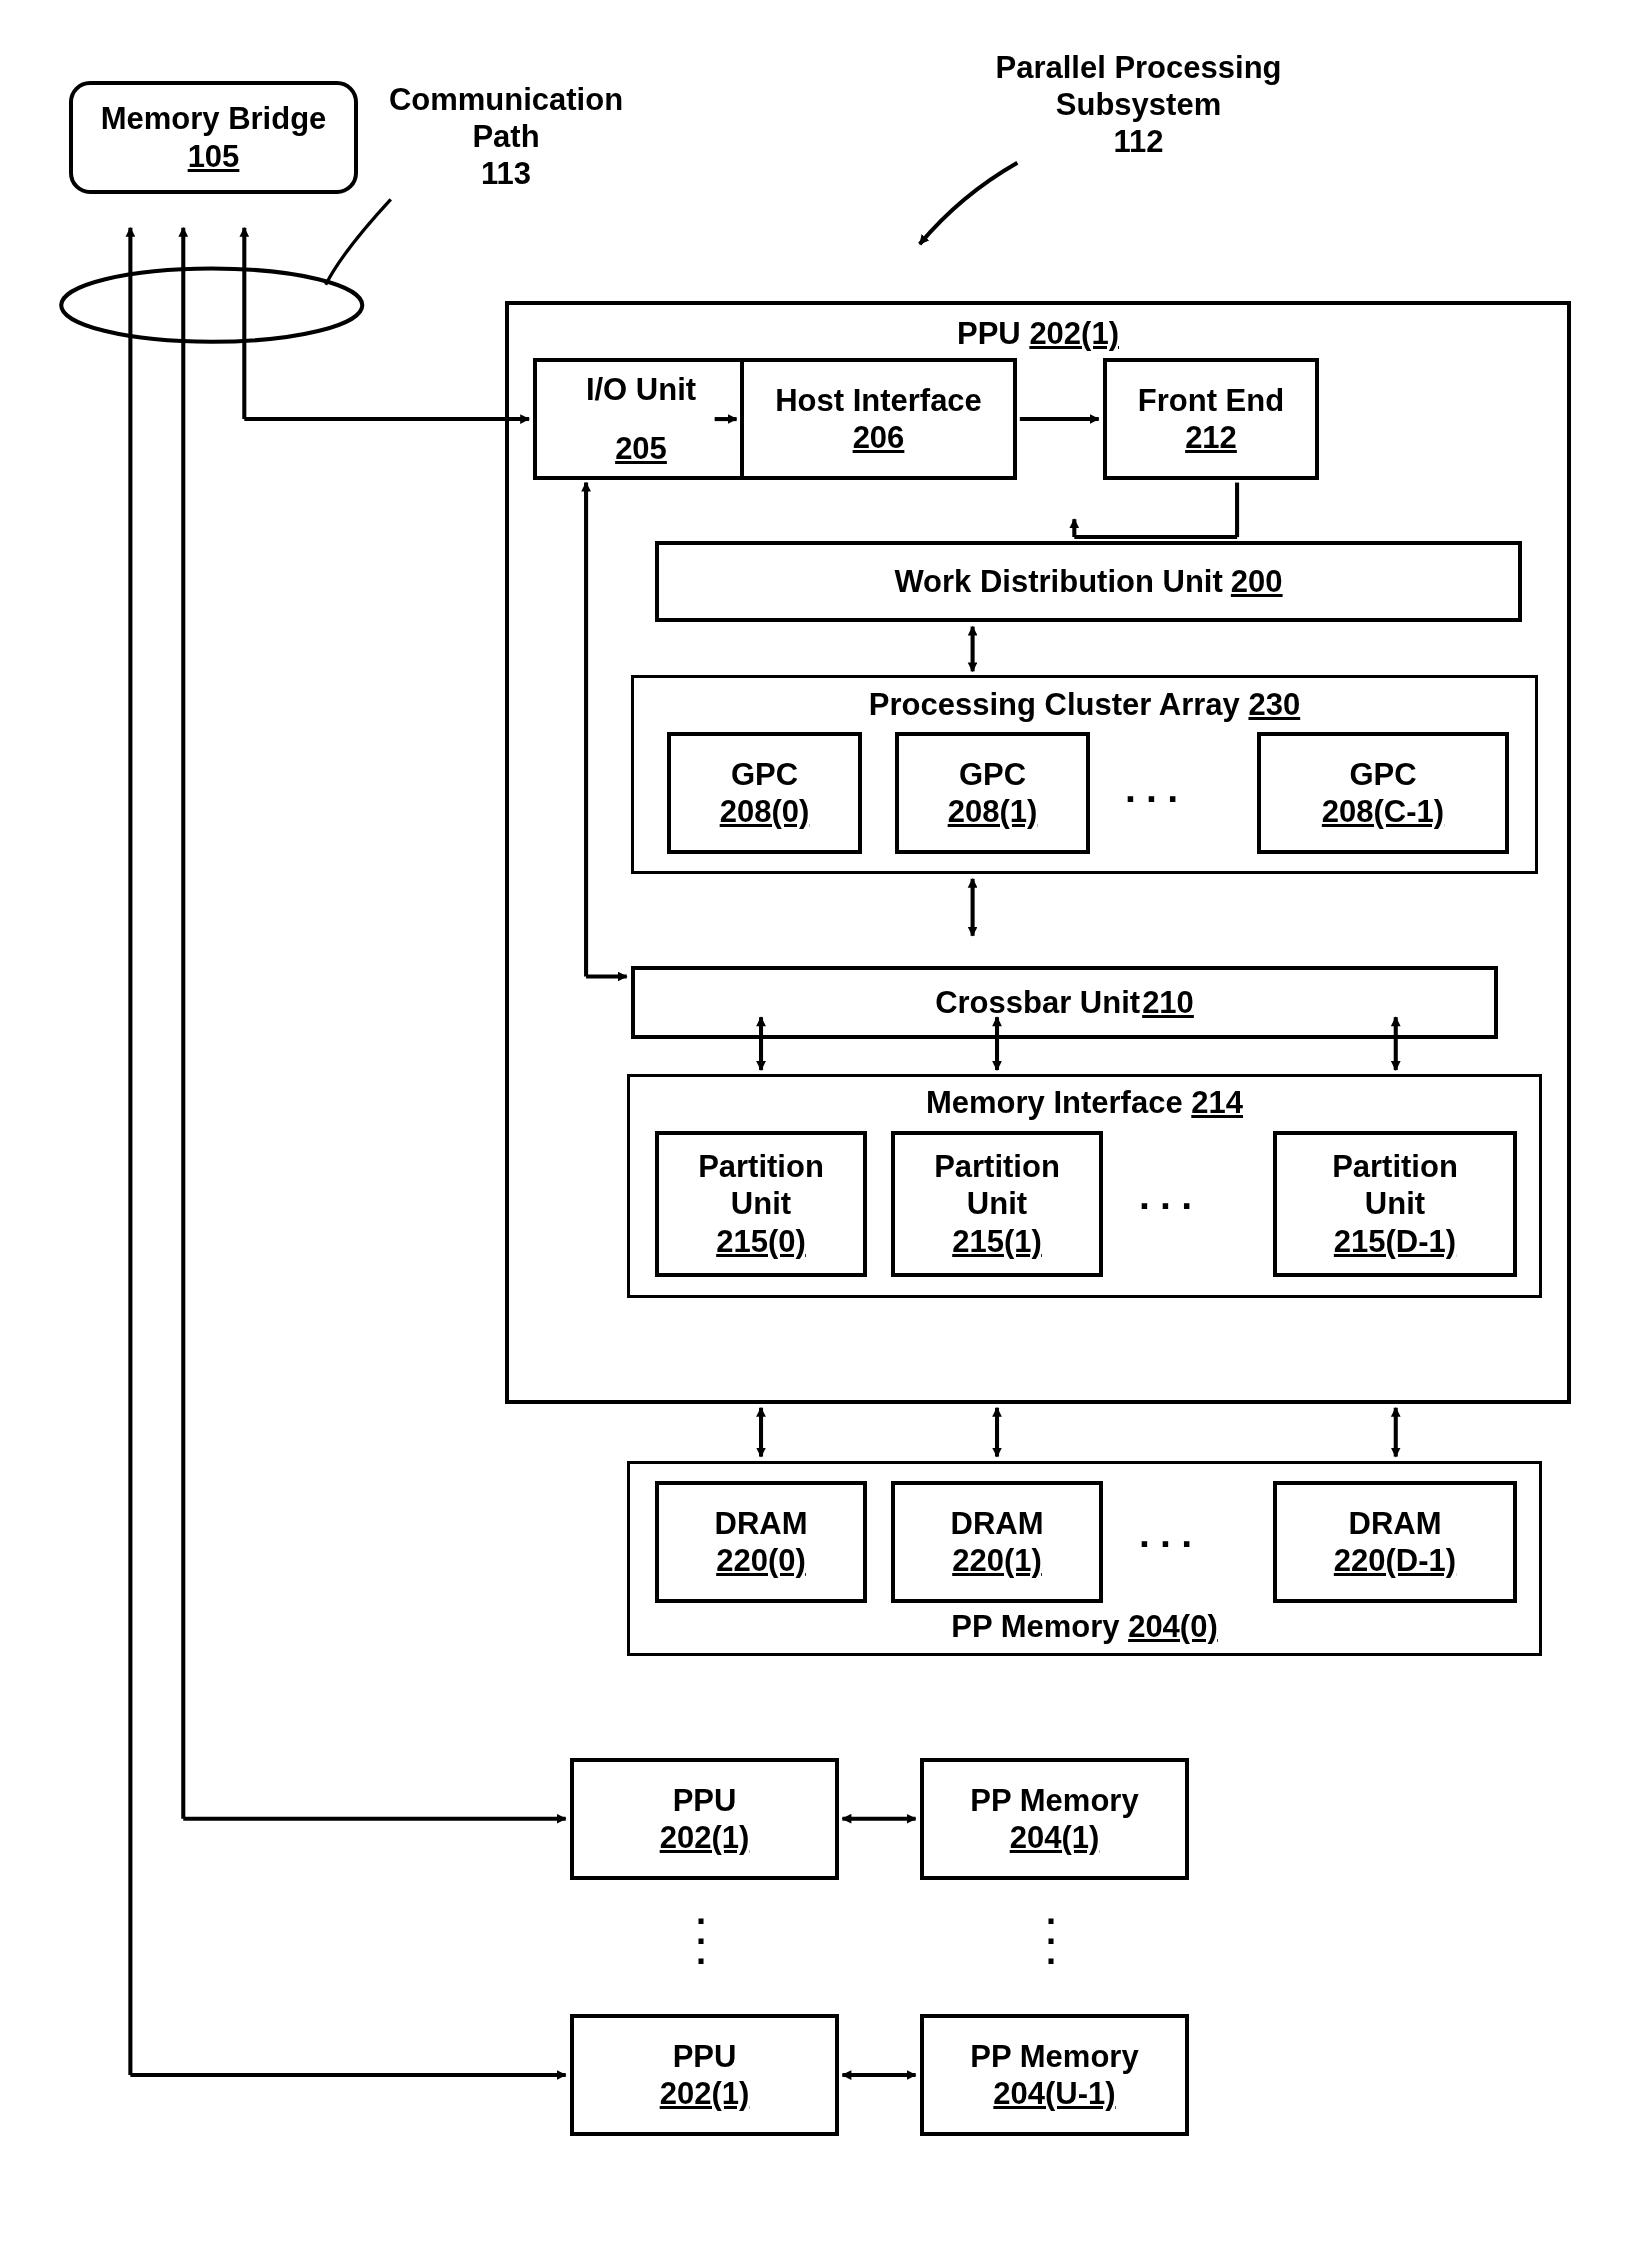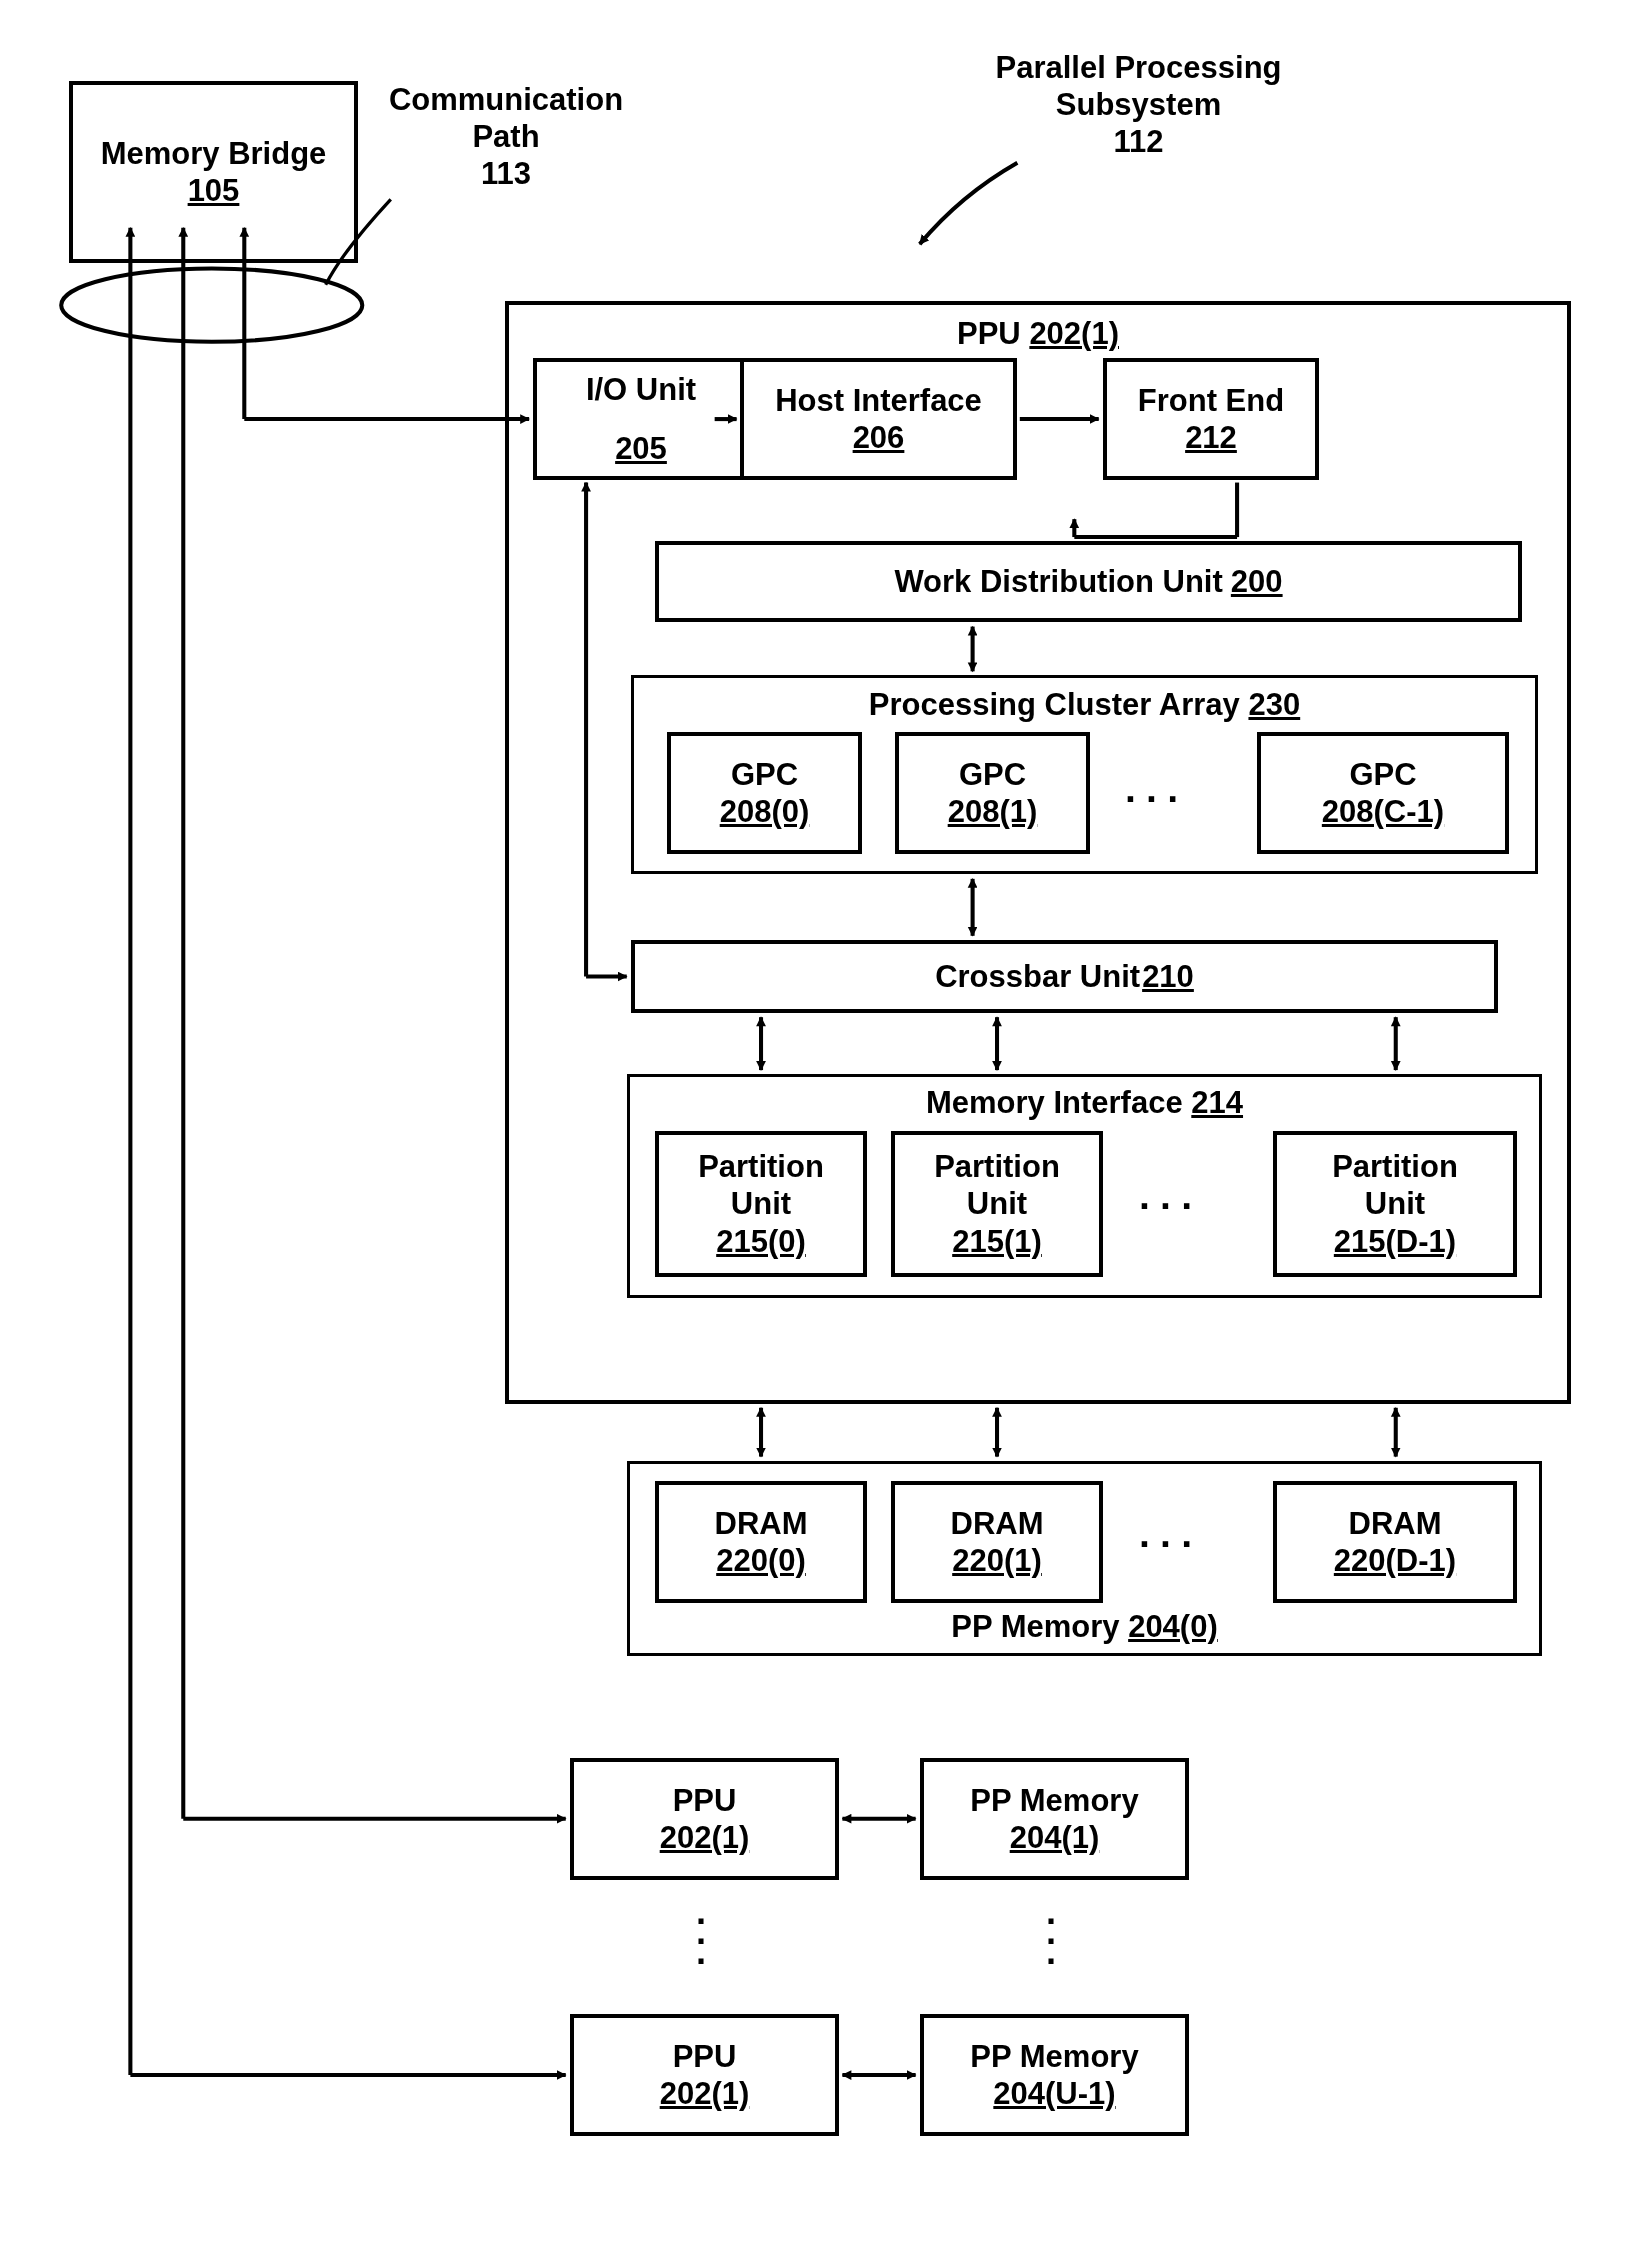--- a/index.html
+++ b/index.html
@@ -53,21 +53,21 @@
     position: absolute;
     font-weight: bold;
     font-size: 36px;
     line-height: 0.55;
     text-align: center;
   }
 </style>
 </head>
 <body>
 
-<div class="box" style="left:69px; top:81px; width:289px; height:182px;">
+<div class="box" style="left:69px; top:81px; width:289px; height:113px;border-radius:21px;">
   <span>Memory Bridge</span>
   <span class="u">105</span>
 </div>
 
 <div class="label" style="left:380px; top:81px; width:252px;">
   <span>Communication</span><br>
   <span>Path</span><br>
   <span>113</span>
 </div>
 
@@ -117,21 +117,21 @@
 <div class="box" style="left:895px; top:732px; width:195px; height:122px;">
   <span>GPC</span>
   <span class="u">208(1)</span>
 </div>
 <div class="dots" style="left:1125px; top:777px;">···</div>
 <div class="box" style="left:1257px; top:732px; width:252px; height:122px;">
   <span>GPC</span>
   <span class="u">208(C-1)</span>
 </div>
 
-<div class="box" style="left:631px; top:940px; width:867px; height:73px; flex-direction:row; gap:2px;">
+<div class="box" style="left:631px; top:966px; width:867px; height:73px; flex-direction:row; gap:2px;">
   <span>Crossbar Unit</span>
   <span class="u">210</span>
 </div>
 
 <div class="box thin-box" style="left:627px; top:1074px; width:915px; height:224px; justify-content:flex-start; padding-top:6.5px;">
   <div>
     <span>Memory Interface</span>
     <span class="u">214</span>
   </div>
 </div>

